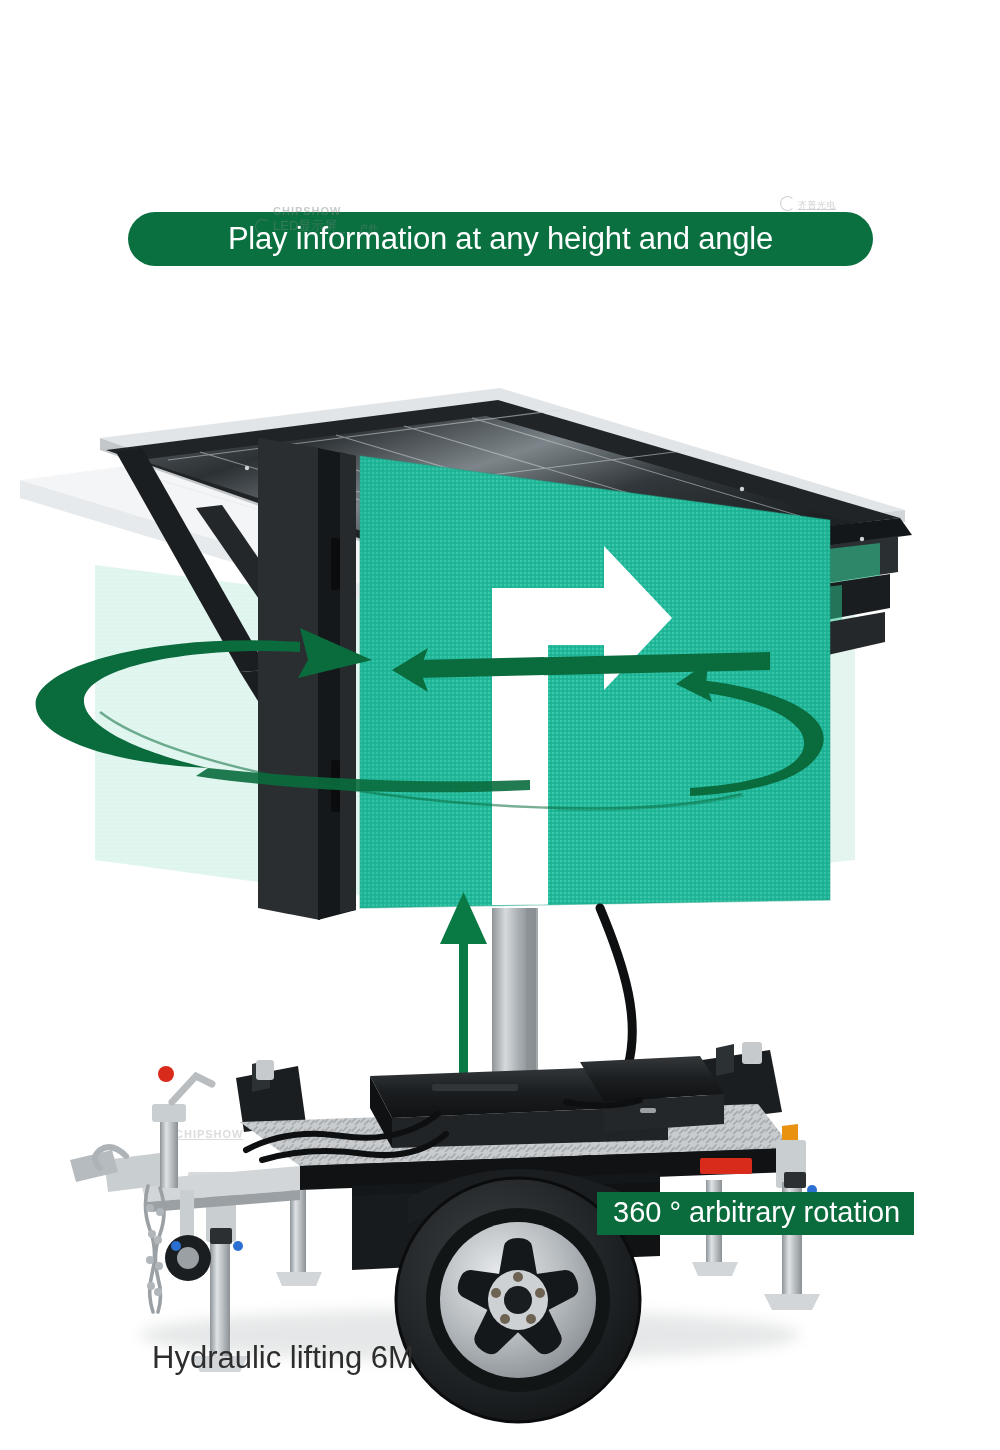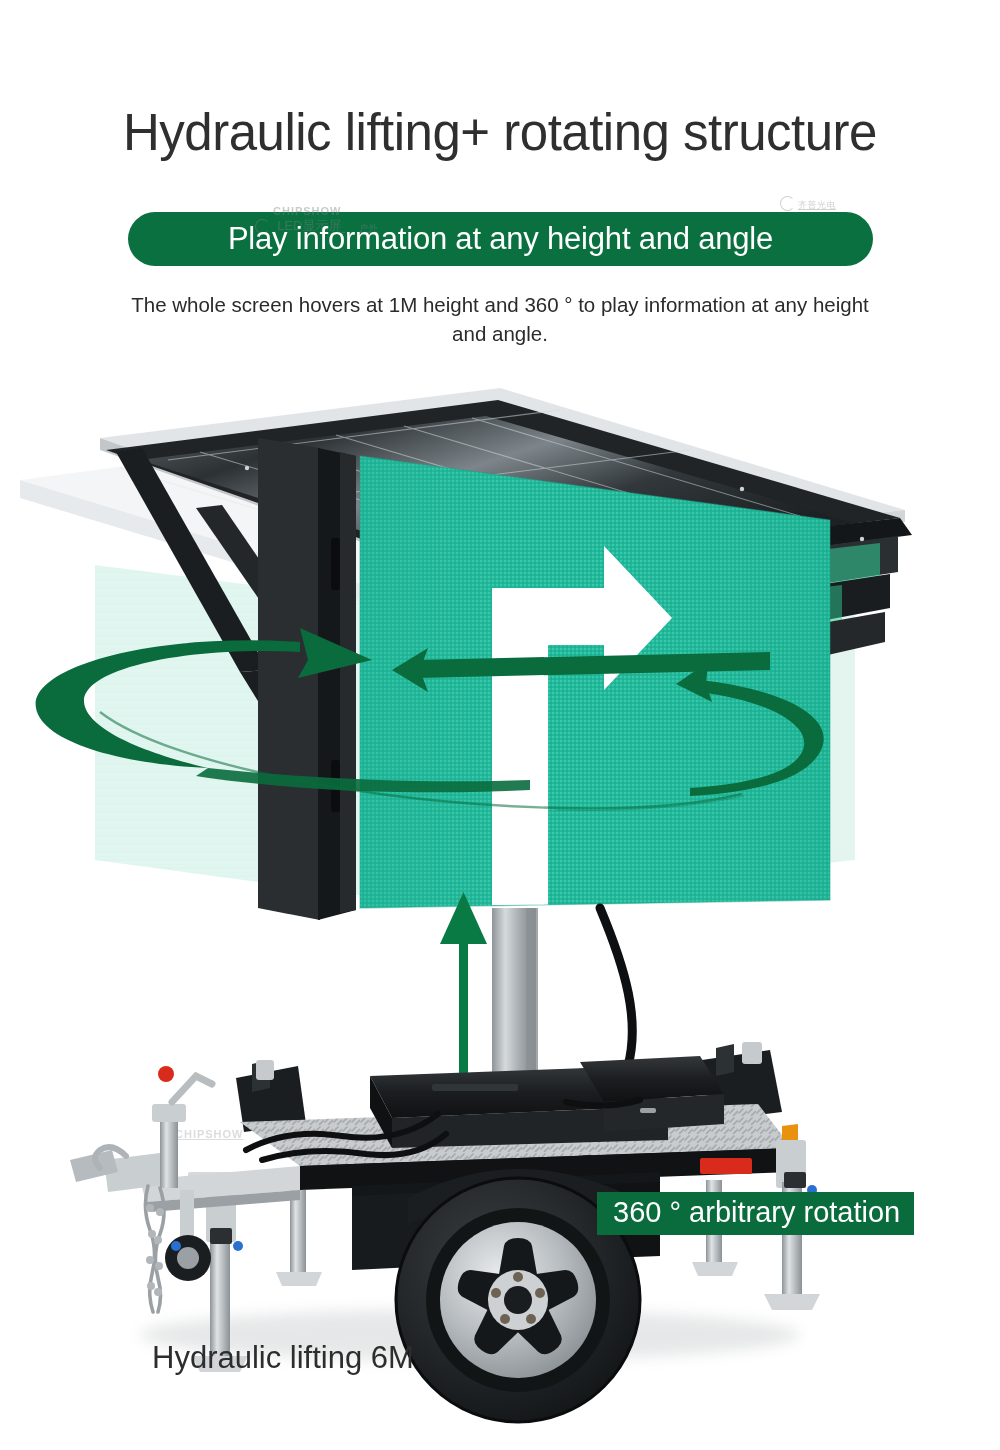--- a/index.html
+++ b/index.html
@@ -46,21 +46,21 @@
   .wm .l2 { display: block; font-size: 13px; letter-spacing: 0px; }
   .wm-a { left: 255px; top: 205px; color: rgba(120,130,128,.42); }
   .wm-b { left: 780px; top: 196px; color: rgba(130,135,133,.38); }
   .wm-c { left: 440px; top: 818px; color: rgba(255,255,255,.45); }
   .wm-d { left: 690px; top: 806px; color: rgba(255,255,255,.38); }
   .wm-e { left: 175px; top: 1128px; color: rgba(140,140,140,.30); }
   .wm-f { left: 470px; top: 1128px; color: rgba(150,150,150,.34); }
   .wm-g { left: 455px; top: 1270px; color: rgba(190,190,190,.40); }
   .wm-h { left: 745px; top: 560px; color: rgba(255,255,255,.40); }
   .wm-i { left: 560px; top: 485px; color: rgba(160,170,168,.30); }
-  .cn { font-size: 9px; text-align: right; }
+  .cn { font-size: 9px; }
 
   
   .scene { position: absolute; left: 0; top: 360px; width: 1000px; height: 1090px; }
   .svgfull { position: absolute; inset: 0; width: 1000px; height: 1090px; }
 
   
   .rot-label {
     position: absolute; left: 597px; top: 832px;
     background: #0a6b3d; color: #fff; font-size: 29px;
     padding: 6px 14px 8px 16px; white-space: nowrap; line-height: 1;
@@ -68,27 +68,25 @@
   .lift-label {
     position: absolute; left: 152px; top: 980px;
     color: #2d2d2d; font-size: 31px; white-space: nowrap;
   }
 </style>
 </head>
 <body>
 
 <div class="stage">
 
-  <div class="title">Hydraulic lifting+ rotating structure</div>
 
   <div class="banner">
     <span class="banner-label">Play information at any height and angle</span>
   </div>
 
-  <div class="subtitle">The whole screen hovers at 1M height and 360 ° to play information at any height and angle.</div>
 
   <div class="wm wm-a">
     <span class="ring"></span><span class="wm-txt">
       <span class="l1">CHIPSHOW</span>
       <span class="l2 cn">LED显示屏</span>
     </span>
     <span class="cn" style="margin-left:14px">户外</span>
   </div>
   <div class="wm wm-b">
     <span class="ring"></span><span class="cn">齐普光电</span>

